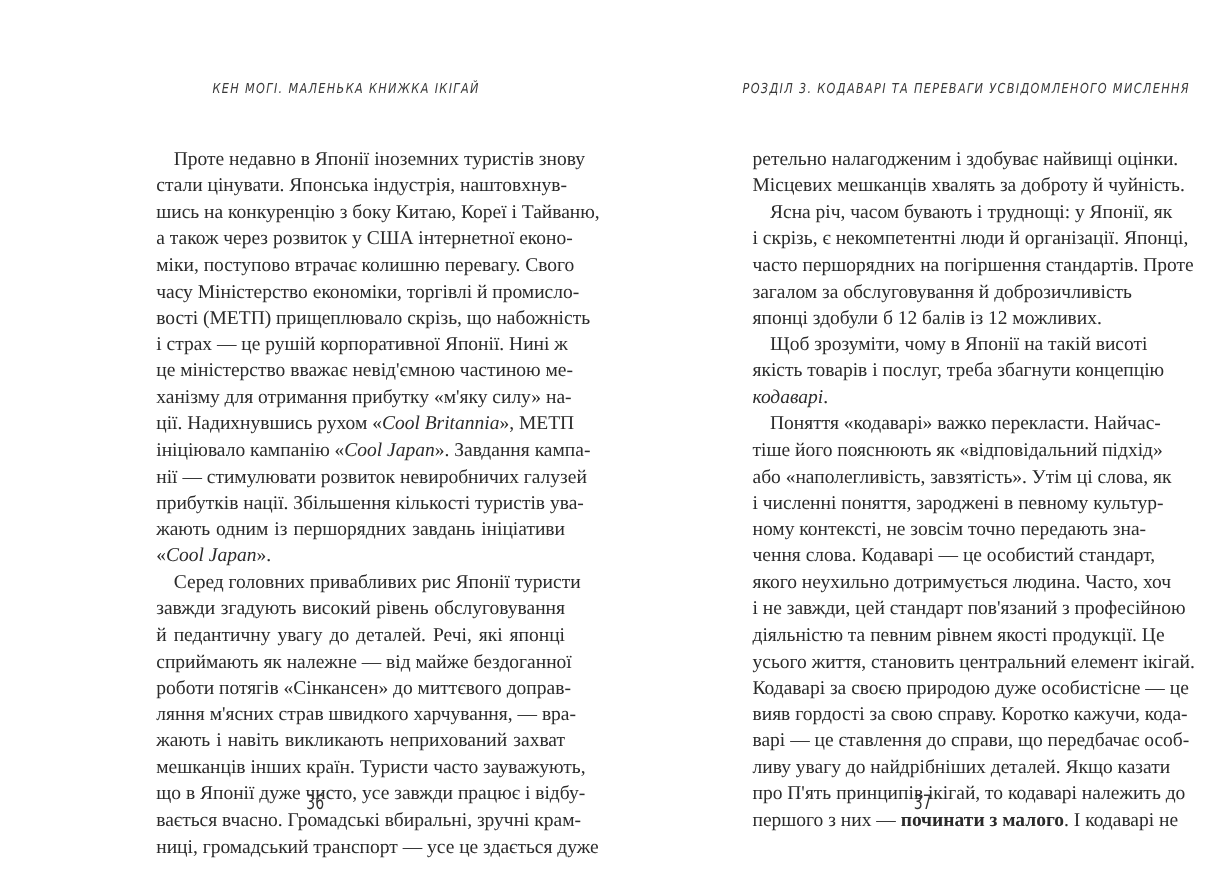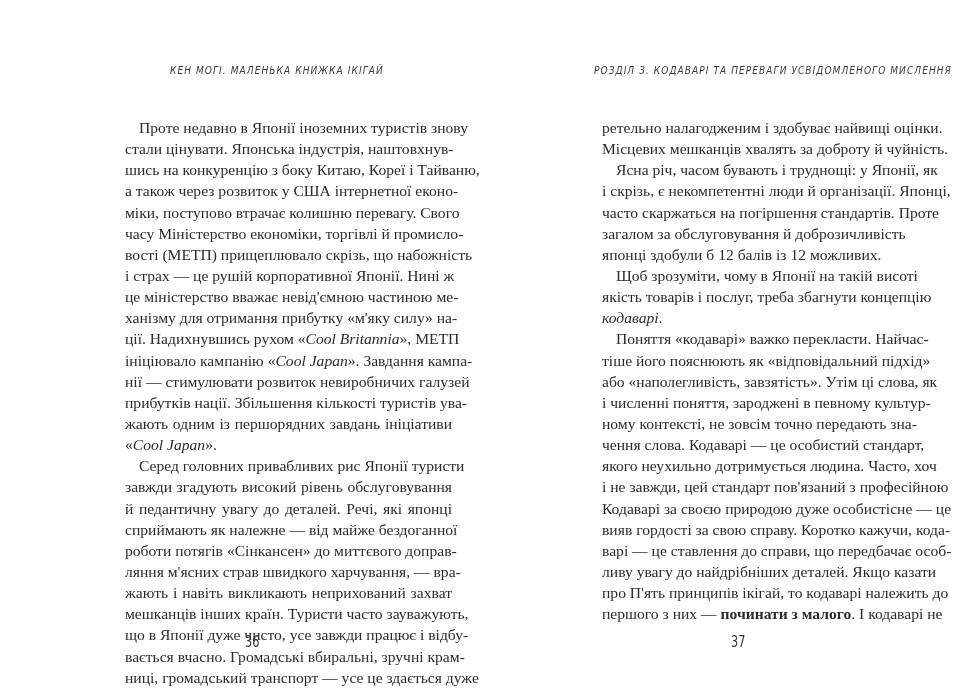--- a/index.html
+++ b/index.html
@@ -69,34 +69,36 @@
       <span class="line">мешканців інших країн. Туристи часто зауважують,</span>
       <span class="line">що в Японії дуже чисто, усе завжди працює і відбу-</span>
       <span class="line">вається вчасно. Громадські вбиральні, зручні крам-</span>
       <span class="line">ниці, громадський транспорт — усе це здається дуже</span>
     </div>
   <div class="column col-right" id="col-right">
       <span class="line">ретельно налагодженим і здобуває найвищі оцінки.</span>
       <span class="line last">Місцевих мешканців хвалять за доброту й чуйність.</span>
       <span class="line indent">Ясна річ, часом бувають і труднощі: у Японії, як</span>
       <span class="line">і скрізь, є некомпетентні люди й організації. Японці,</span>
-      <span class="line">часто скаржаться на погіршення стандартів. Проте</span>
+      <span class="line">часто першорядних на погіршення стандартів. Проте</span>
       <span class="line">загалом за обслуговування й доброзичливість</span>
       <span class="line last">японці здобули б 12 балів із 12 можливих.</span>
       <span class="line indent">Щоб зрозуміти, чому в Японії на такій висоті</span>
       <span class="line">якість товарів і послуг, треба збагнути концепцію</span>
       <span class="line last"><span class="it">кодаварі</span>.</span>
       <span class="line indent">Поняття «кодаварі» важко перекласти. Найчас-</span>
       <span class="line">тіше його пояснюють як «відповідальний підхід»</span>
       <span class="line">або «наполегливість, завзятість». Утім ці слова, як</span>
       <span class="line">і численні поняття, зароджені в певному культур-</span>
       <span class="line">ному контексті, не зовсім точно передають зна-</span>
       <span class="line">чення слова. Кодаварі — це особистий стандарт,</span>
       <span class="line">якого неухильно дотримується людина. Часто, хоч</span>
       <span class="line">і не завжди, цей стандарт пов'язаний з професійною</span>
+      <span class="line">діяльністю та певним рівнем якості продукції. Це</span>
+      <span class="line">усього життя, становить центральний елемент ікігай.</span>
       <span class="line">Кодаварі за своєю природою дуже особистісне — це</span>
       <span class="line">вияв гордості за свою справу. Коротко кажучи, кода-</span>
       <span class="line">варі — це ставлення до справи, що передбачає особ-</span>
       <span class="line">ливу увагу до найдрібніших деталей. Якщо казати</span>
       <span class="line">про П'ять принципів ікігай, то кодаварі належить до</span>
       <span class="line">першого з них — <span class="bd">починати з малого</span>. І кодаварі не</span>
     </div>
 
   <div class="page-num pn-left">36</div>
   <div class="page-num pn-right">37</div>

